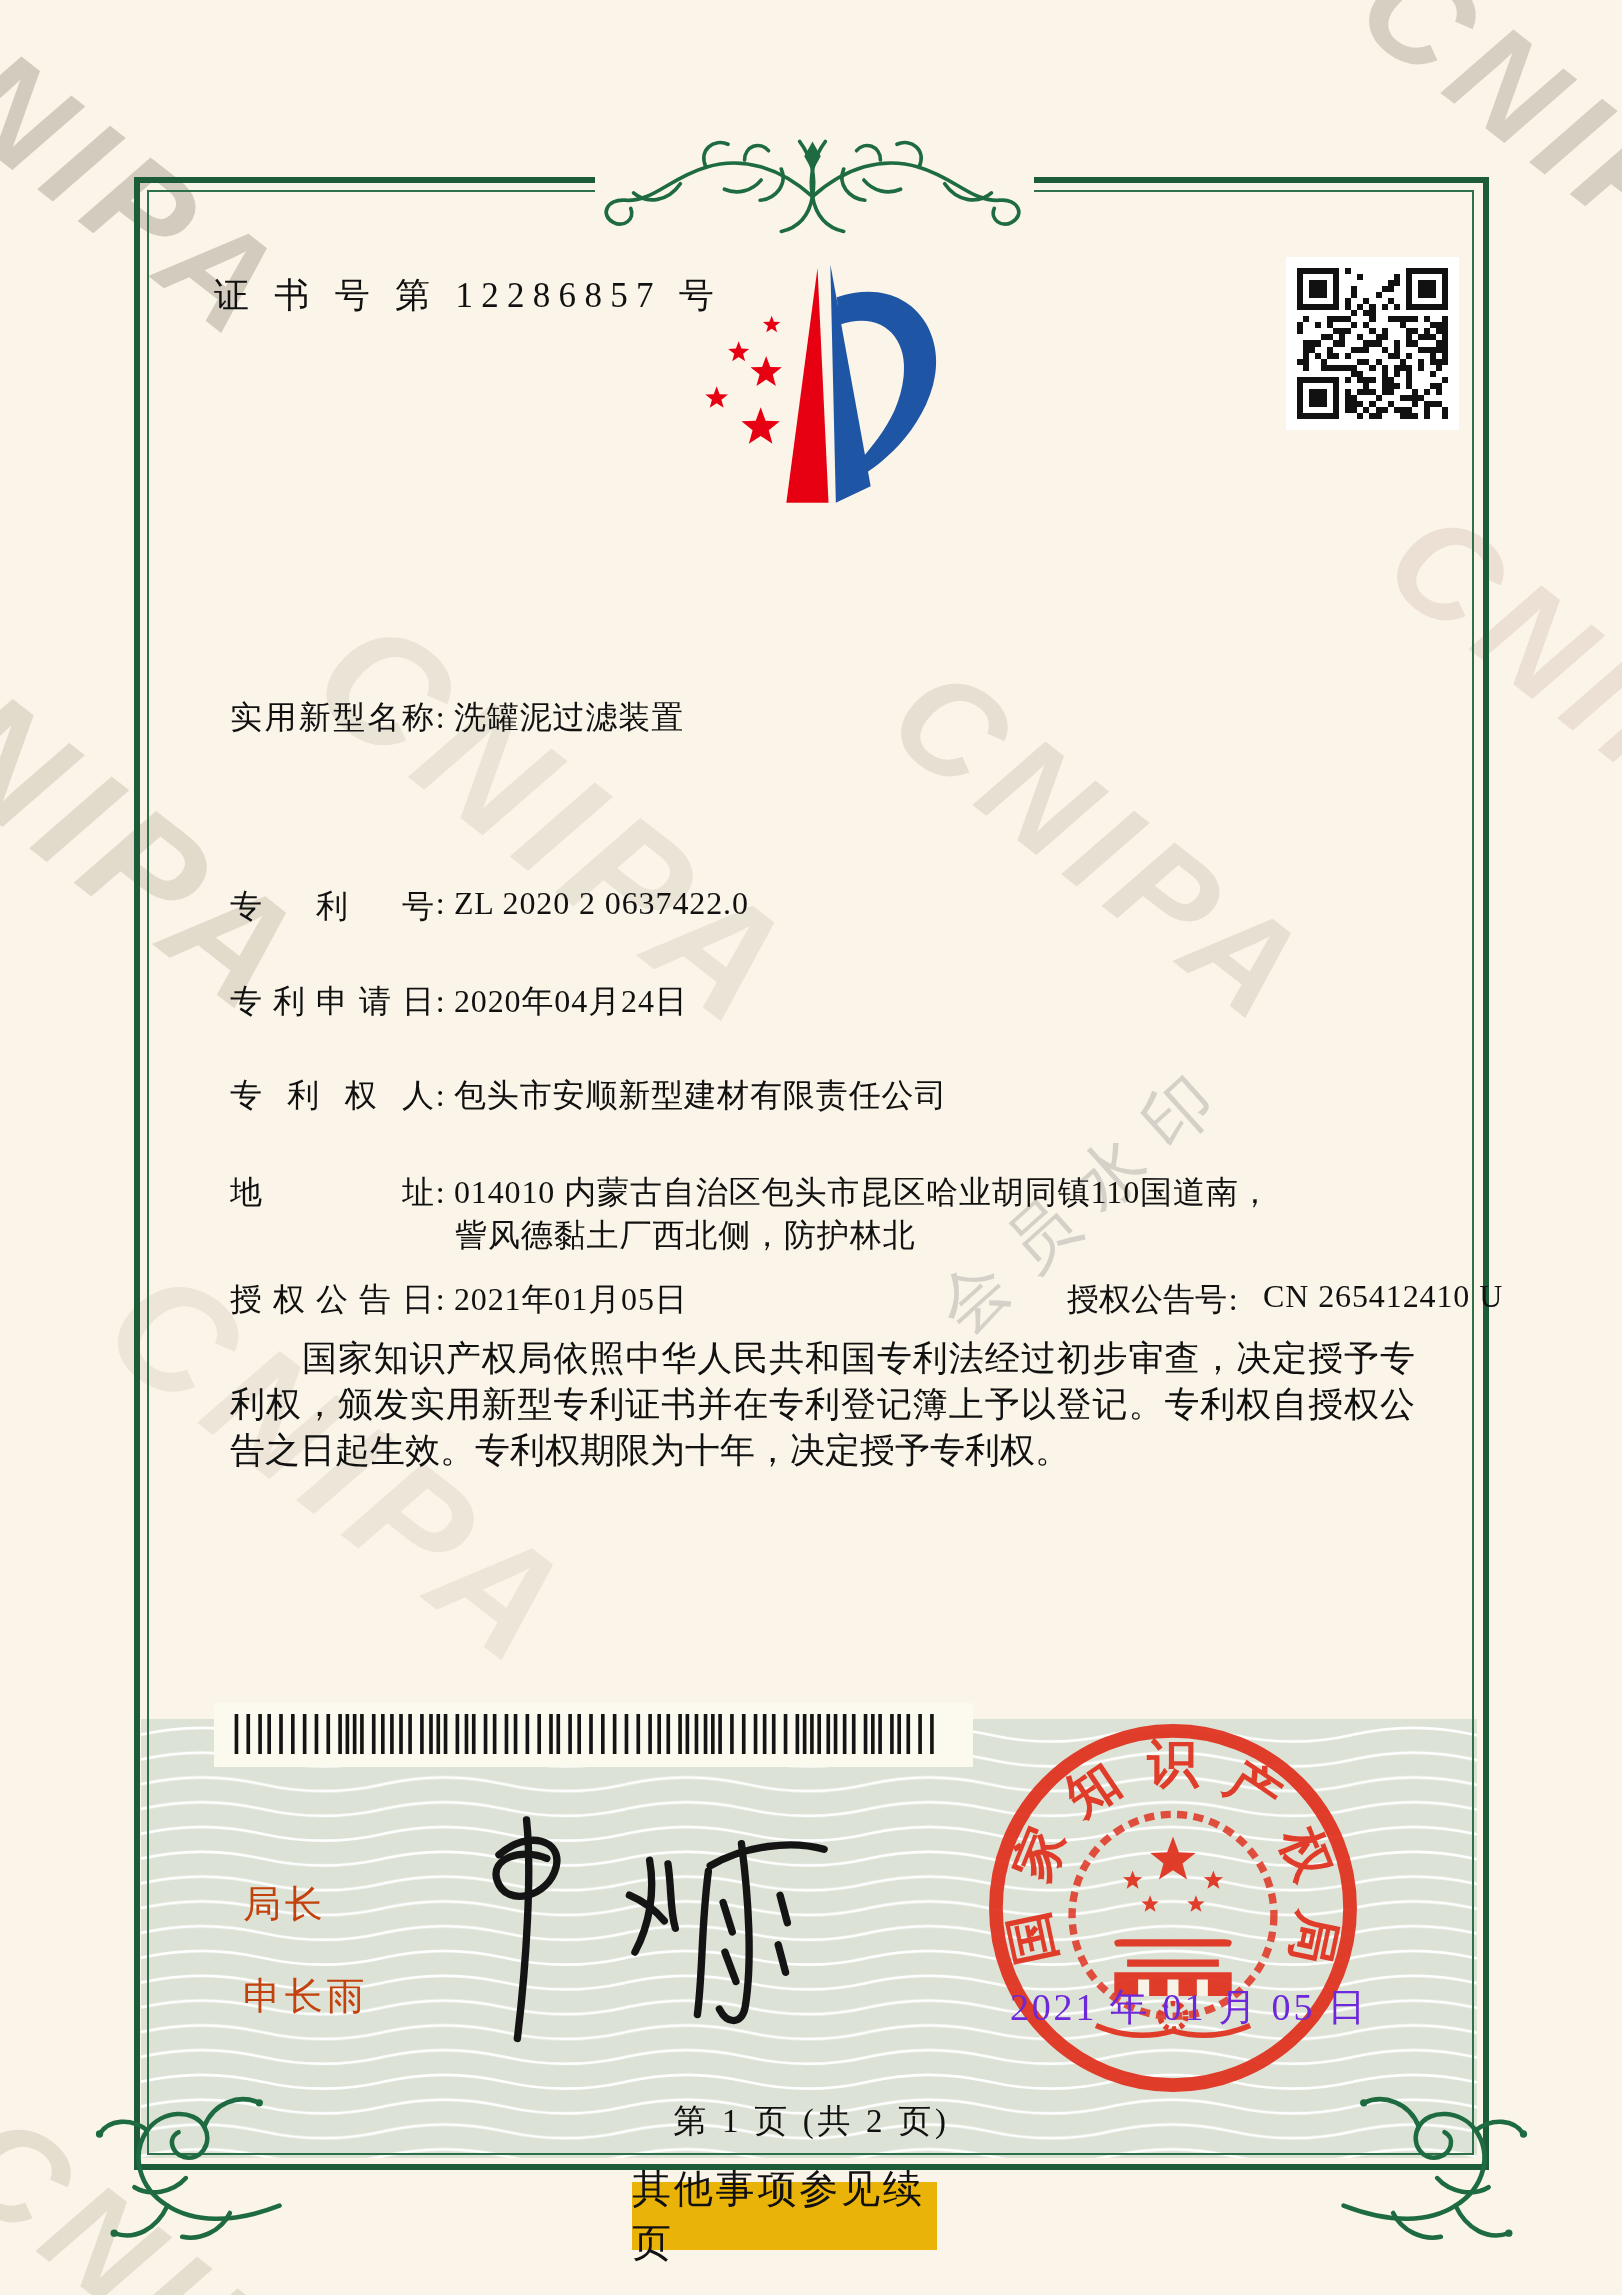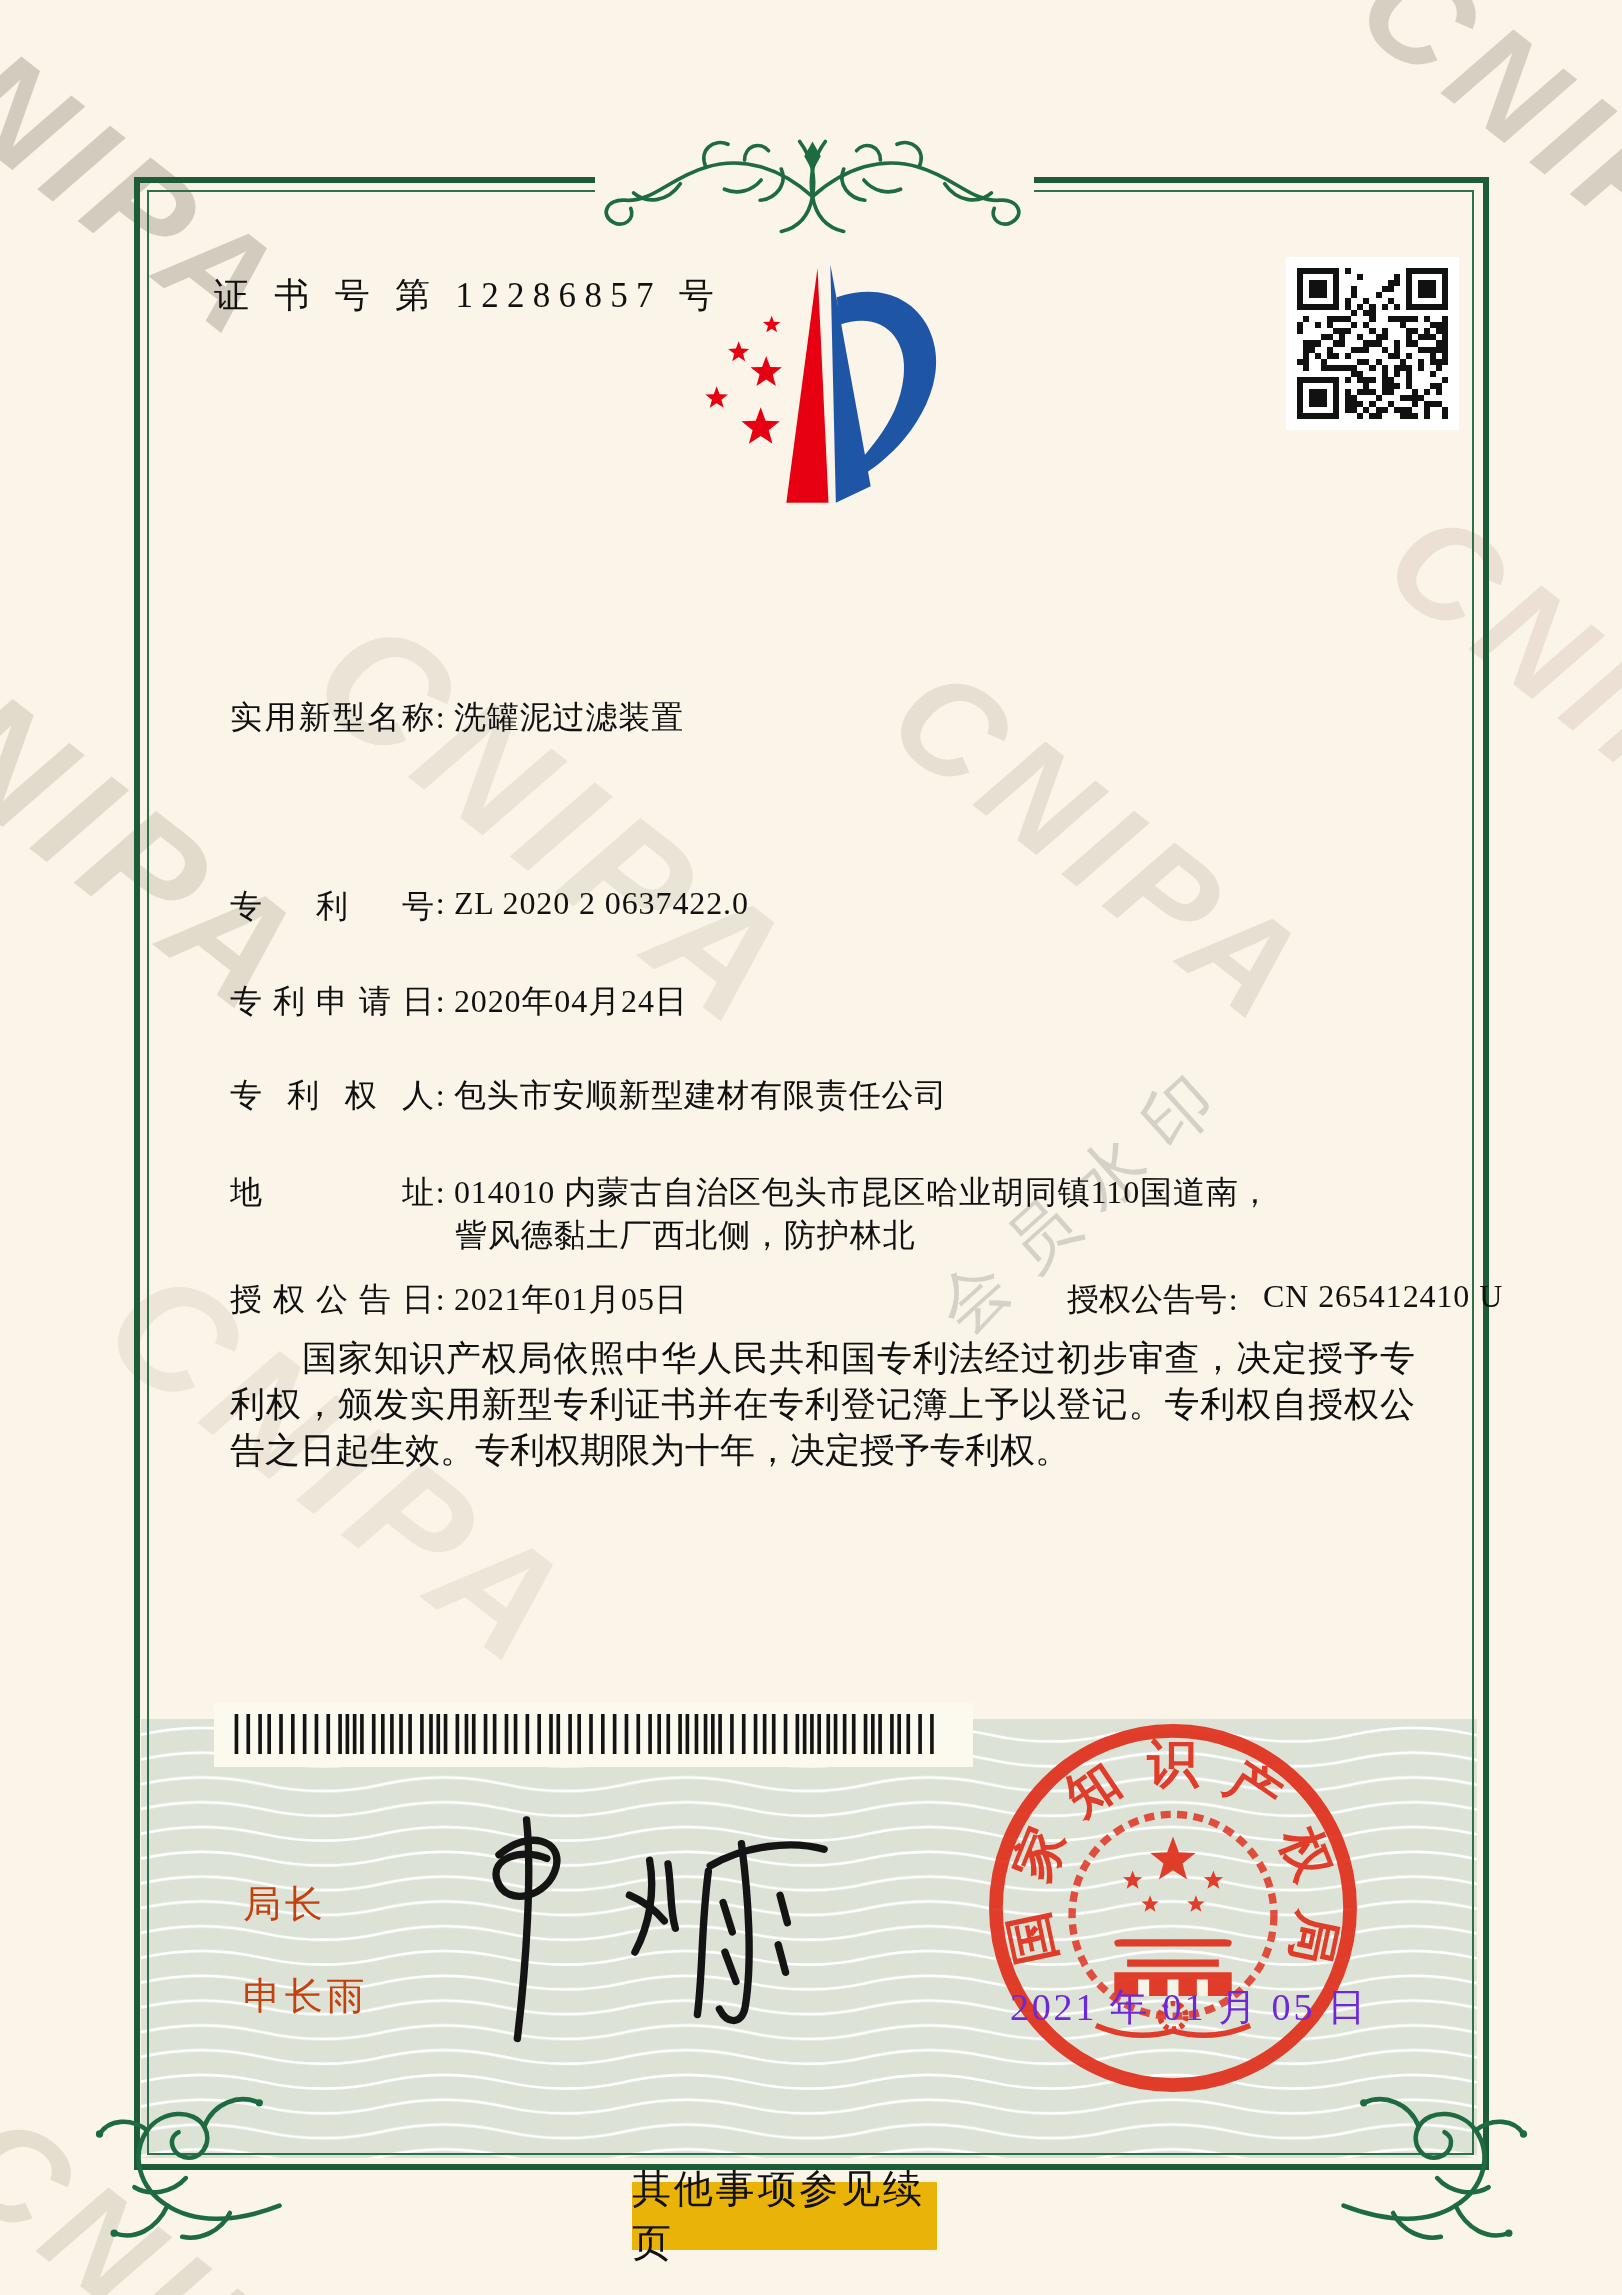--- a/index.html
+++ b/index.html
@@ -584,16 +584,17 @@
       <path d="M-62,42 q-6,-8 6,-8 h112 q12,0 6,8 Z" fill="#e0301e" stroke="none"></path>
       <path d="M-50,56 h100 v8 h-100 Z" fill="#e0301e" stroke="none"></path>
       <path d="M-64,70 h128 v26 h-128 Z" fill="#e0301e" stroke="none"></path>
       <path d="M-38,78 h12 v18 h-12 Z M-6,78 h12 v18 h-12 Z M26,78 h12 v18 h-12 Z" fill="#fbf5e9" stroke="none"></path>
       <circle cx="0" cy="118" r="14" stroke-width="6" stroke-dasharray="5 4"></circle>
       <path d="M-84,128 Q-42,146 0,134 Q42,146 84,128" stroke-width="6"></path>
     </g>
   </svg>
   <div class="seal-date">2021 年 01 月 05 日</div>
 
+  <div class="page-num">第 1 页 (共 2 页)</div>
   <div class="cont-box">其他事项参见续页</div>
 
 </div>
 
 
 </body></html>

